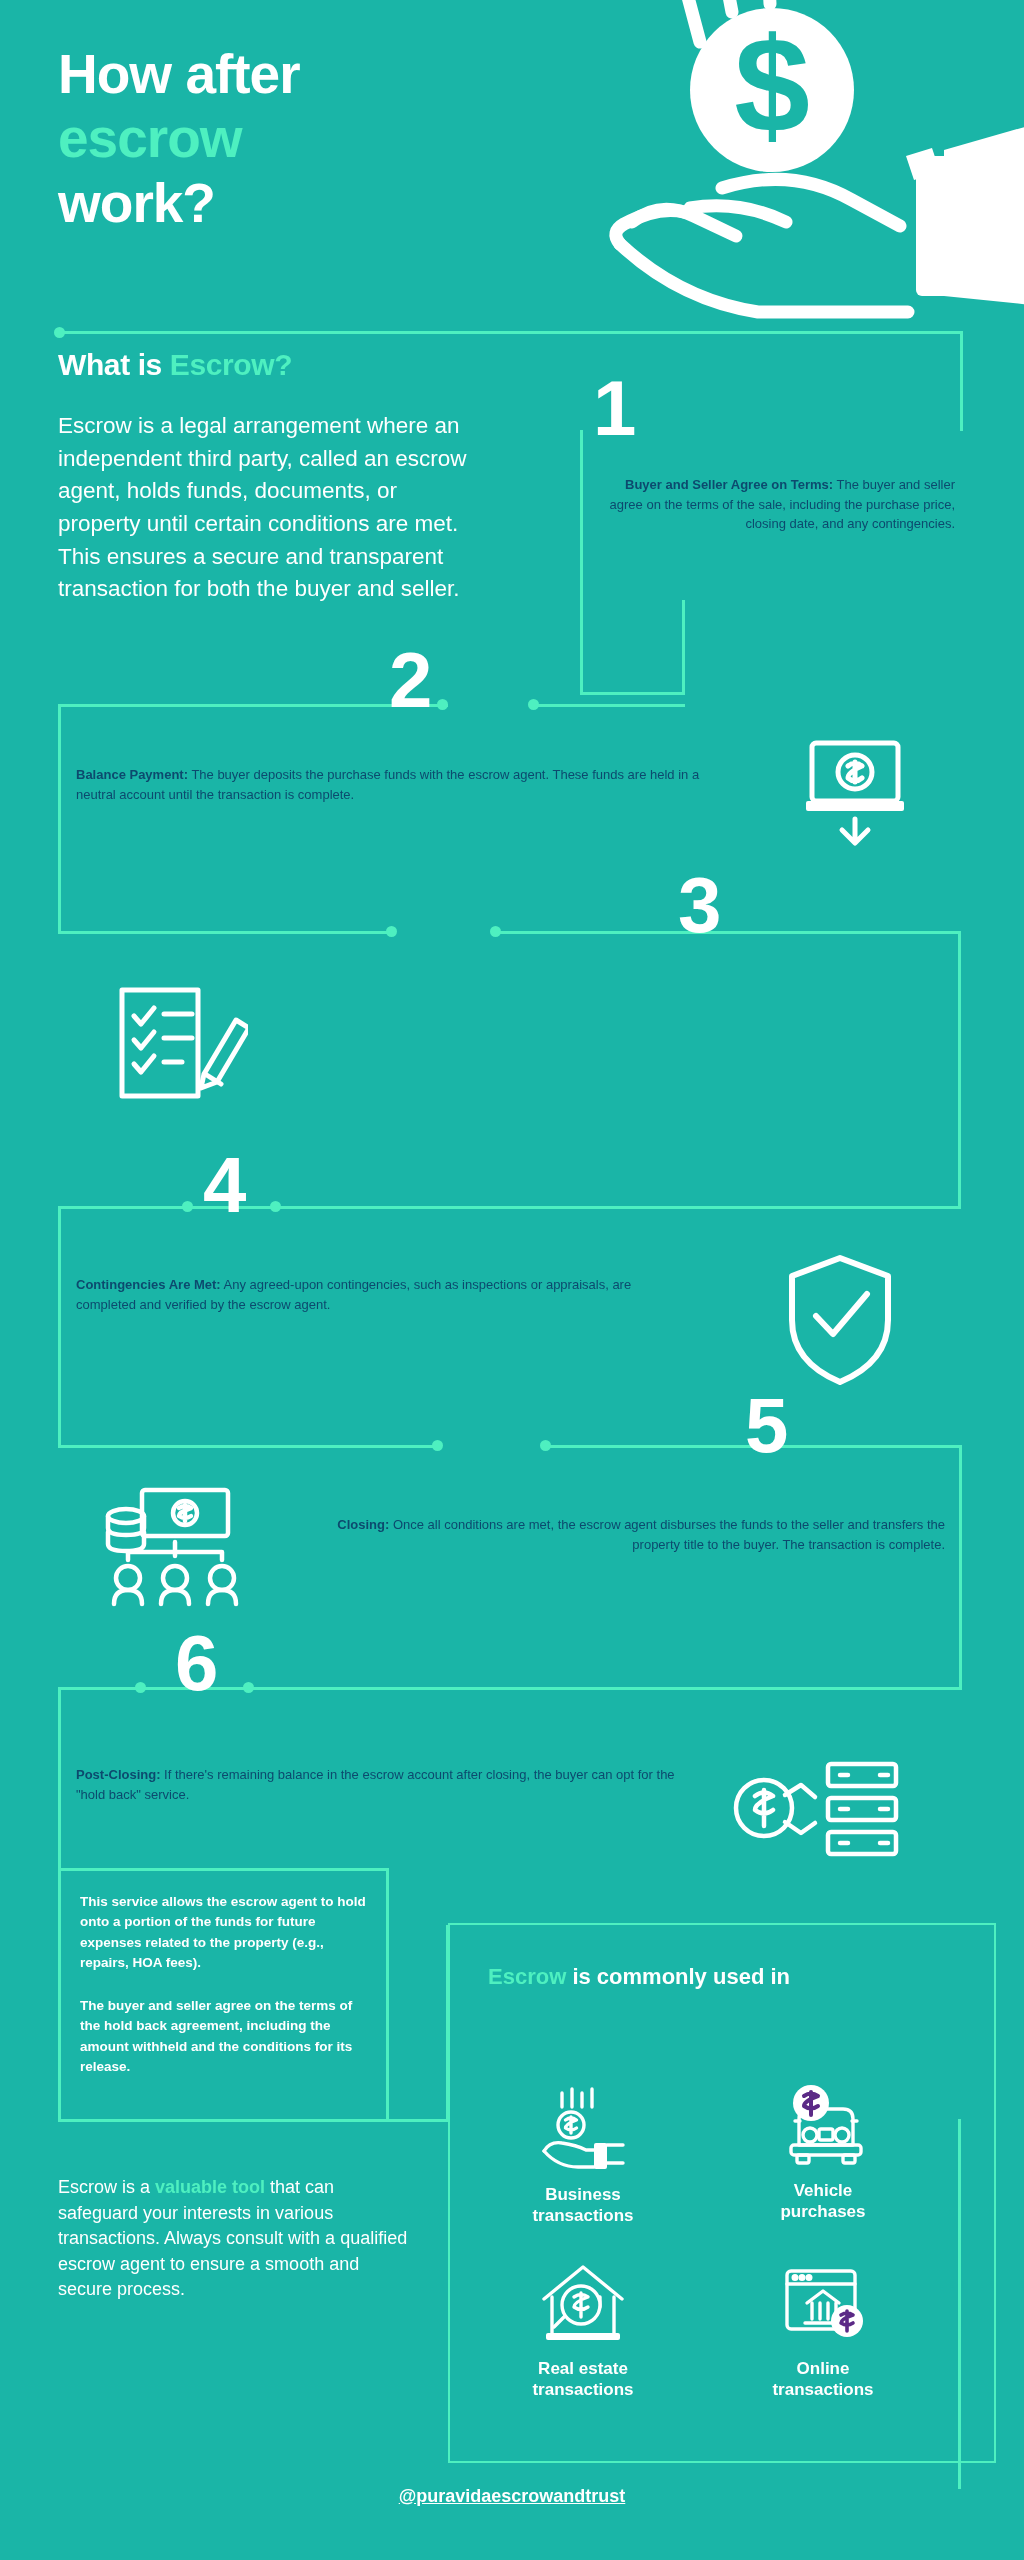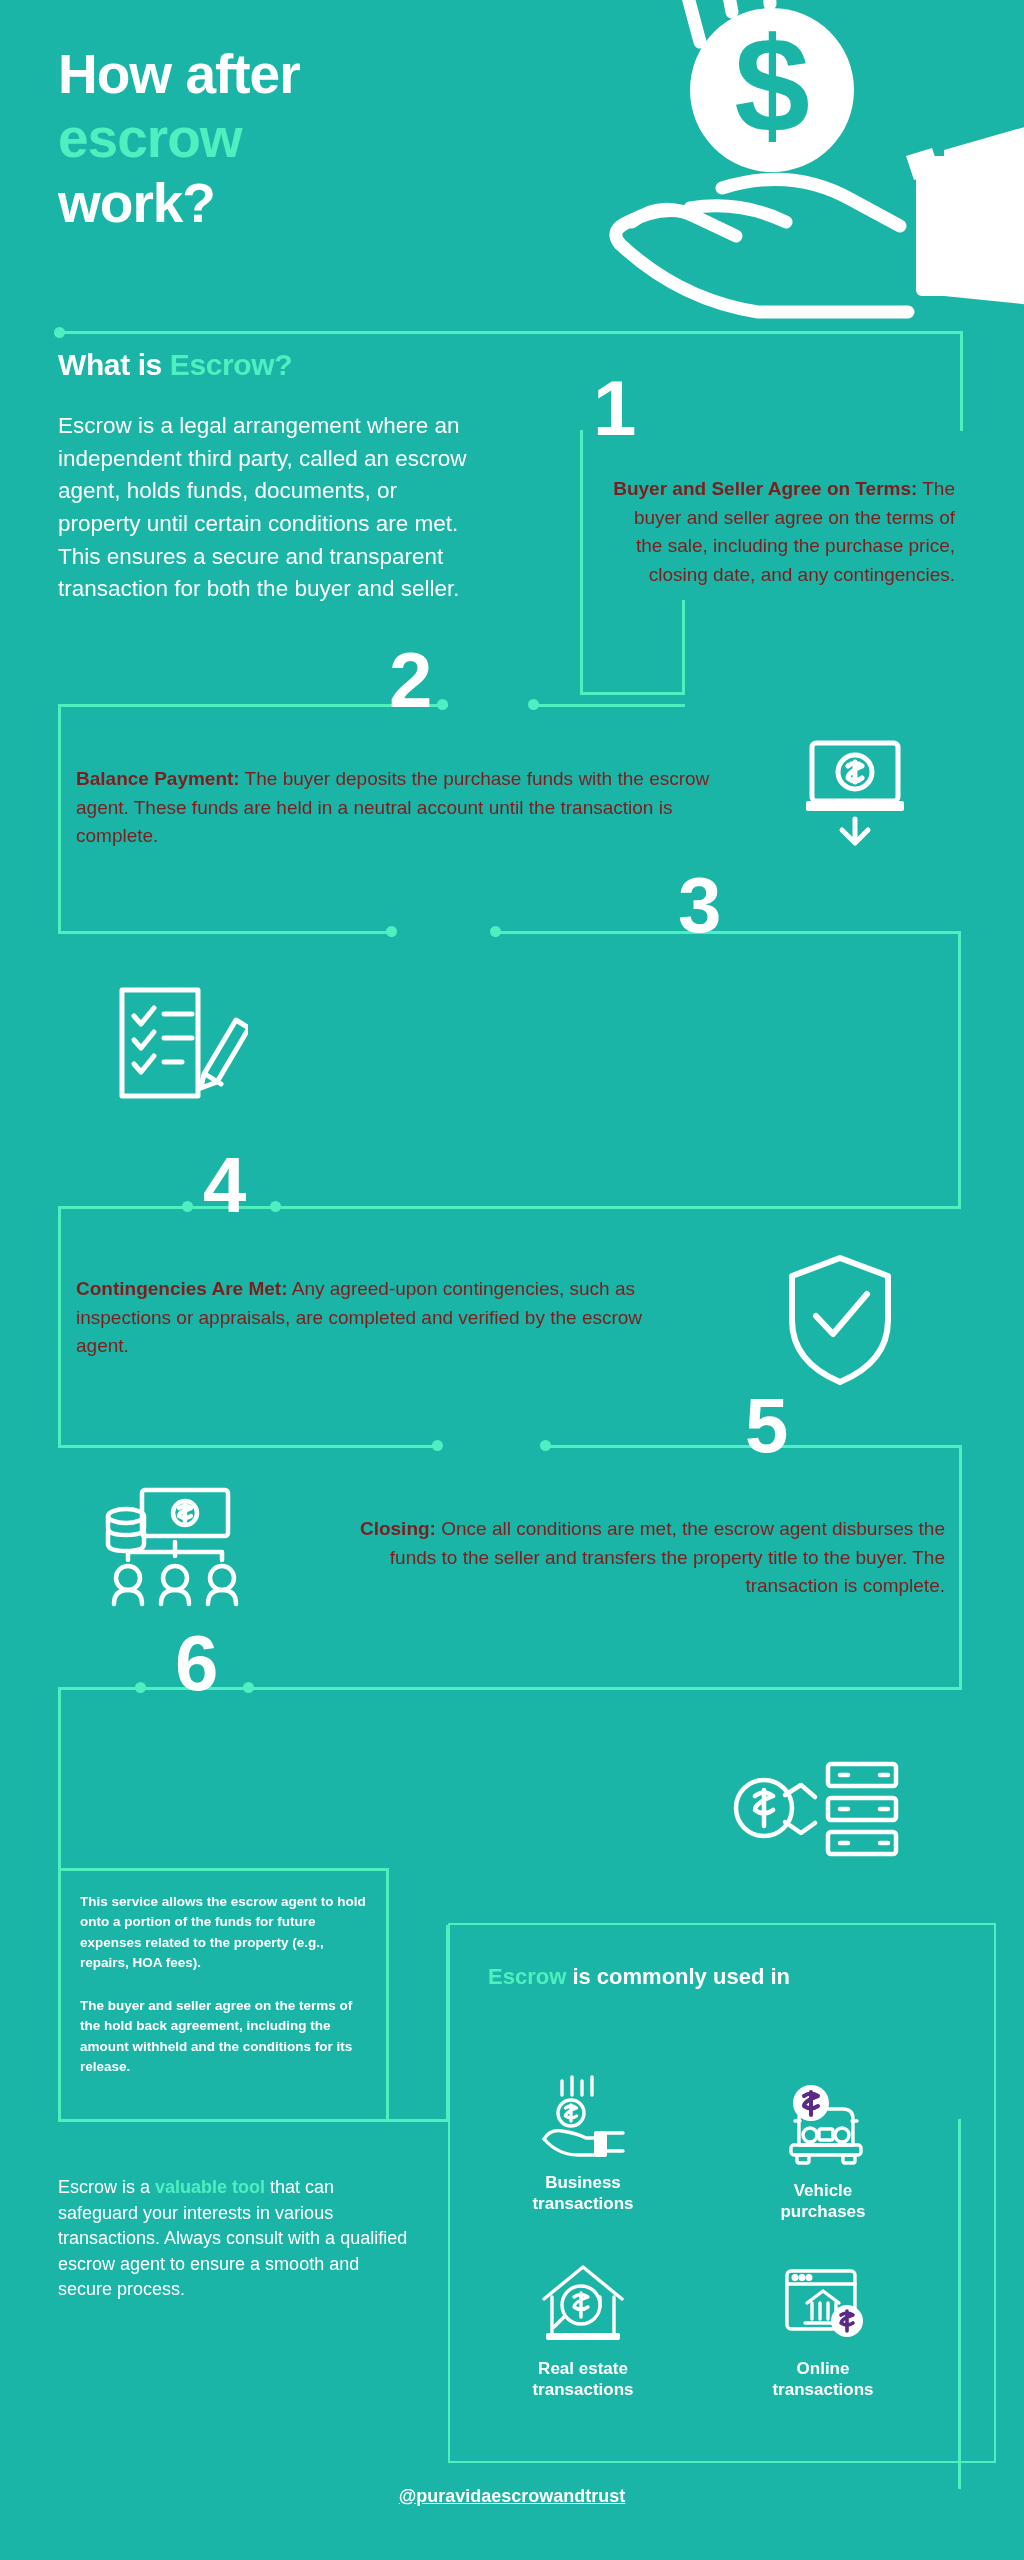--- a/index.html
+++ b/index.html
@@ -38,23 +38,23 @@
     letter-spacing: -2px;
   }
   .body-txt {
     font-size: 22.5px;
     line-height: 1.45;
     color: #ffffff;
     font-weight: 400;
   }
   .step-txt {
     position: absolute;
-    font-size: 19px;
+    font-size: 13px;
     line-height: 1.5;
-    color: #7f1d1d;
+    color: #0c4a6e;
   }
   .step-txt b { font-weight: bold; }
 
   
   #header-title {
     position: absolute;
     left: 58px; top: 42px;
     font-size: 55px;
     font-weight: bold;
     line-height: 1.17;
@@ -259,20 +259,23 @@
       <circle cx="28" cy="98" r="12"></circle>
       <path d="M14 124 q0 -14 14 -14 q14 0 14 14"></path>
       <circle cx="75" cy="98" r="12"></circle>
       <path d="M61 124 q0 -14 14 -14 q14 0 14 14"></path>
       <circle cx="122" cy="98" r="12"></circle>
       <path d="M108 124 q0 -14 14 -14 q14 0 14 14"></path>
     </svg>
   </div>
 
   <div class="stepnum" style="left:175px; top:1628px;">6</div>
+  <div class="step-txt" style="left:76px; top:1765px; width:600px; text-align:left;">
+    <b>Post-Closing:</b><span> If there's remaining balance in the escrow account after closing, the buyer can opt for the "hold back" service.</span>
+  </div>
 
   <div class="abs" style="left:730px; top:1750px;">
     <svg width="180" height="120" viewBox="0 0 180 120" fill="none" stroke="#ffffff" stroke-width="4.5" stroke-linecap="round" stroke-linejoin="round">
       <circle cx="34" cy="58" r="28"></circle>
       <path d="M34 40 v36 M25 46 q9 -7 18 0 q-18 7 -18 14 q9 7 18 0"></path>
       <path d="M55 45 l16 -10 l14 12 M55 72 l16 11 l14 -10"></path>
       <rect x="98" y="14" width="68" height="22" rx="3"></rect>
       <rect x="98" y="48" width="68" height="22" rx="3"></rect>
       <rect x="98" y="82" width="68" height="22" rx="3"></rect>
       <path d="M110 25 h8 M110 59 h8 M110 93 h8"></path>
@@ -285,21 +288,21 @@
 
   <div class="smallprint" style="left:80px; top:1892px; width:290px;">This service allows the escrow agent to hold onto a portion of the funds for future expenses related to the property (e.g., repairs, HOA fees).</div>
   <div class="smallprint" style="left:80px; top:1996px; width:290px;">The buyer and seller agree on the terms of the hold back agreement, including the amount withheld and the conditions for its release.</div>
 
   <div id="common-box">
 
     <h3 id="common-heading">
       <span class="mint">Escrow</span><span> is commonly used in</span>
     </h3>
 
-    <div class="usecase" style="left:18px; top:144px;">
+    <div class="usecase" style="left:18px; top:156px;">
       <div class="ic">
         <svg width="86" height="86" viewBox="0 0 86 86" fill="none" stroke="#ffffff" stroke-width="3.4" stroke-linecap="round" stroke-linejoin="round">
           <path d="M22 6 v14 M32 2 v18 M42 6 v14 M52 2 v18"></path>
           <circle cx="31" cy="38" r="13" fill="#1ab5a7"></circle>
           <path d="M31 30 v16 M25.5 33 q5.5 -4 11 0 q-11 4 -11 8 q5.5 4 11 0"></path>
           <path d="M4 64 q6 -10 18 -8 q14 2 24 7 h10"></path>
           <path d="M4 64 q14 16 34 16 h16"></path>
           <rect x="54" y="56" width="13" height="26" rx="2" fill="#ffffff" stroke="none"></rect>
           <path d="M67 58 h16 M67 76 h16"></path>
         </svg>

